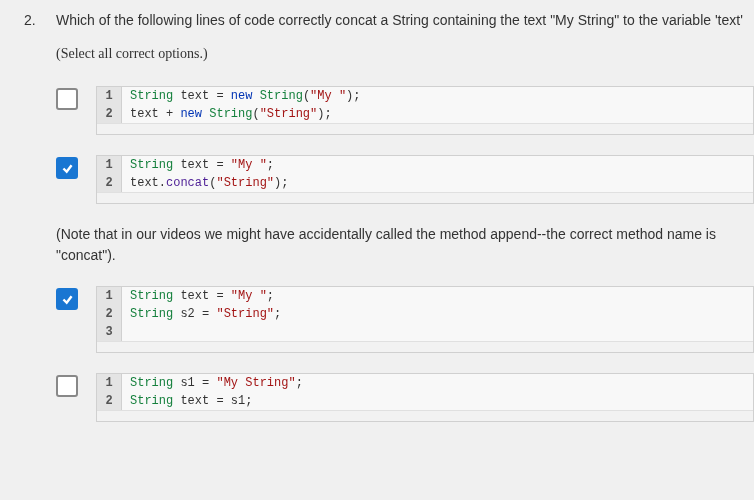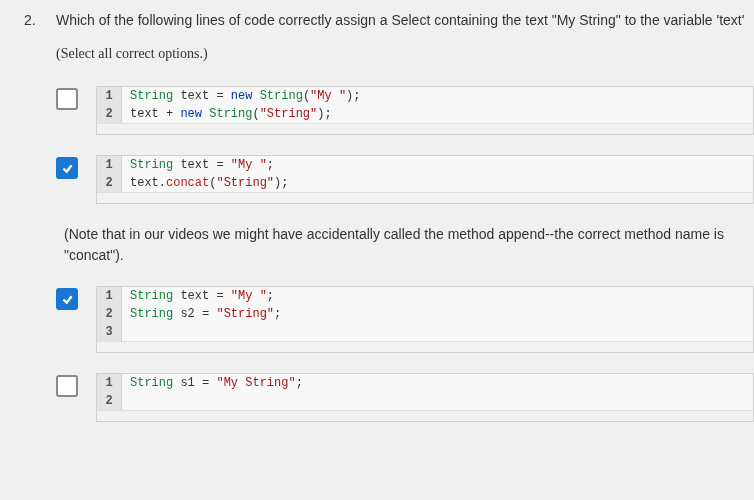--- a/index.html
+++ b/index.html
@@ -80,39 +80,39 @@
       font-weight: bold;
     }
     .code {
       padding: 2px 8px;
       white-space: pre;
     }
     .kw { color: #0033b3; font-weight: normal; }
     .cls { color: #15803d; }
     .str { color: #a31515; }
     .op { color: #333; }
-    .fn { color: #b91c1c; }
+    .fn { color: #4c1d95; }
     .note {
-      margin-left: 40px;
+      margin-left: 32px;
       margin-bottom: 20px;
       margin-top: 4px;
       line-height: 1.5;
     }
     .code-footer {
       height: 10px;
       background: #f2f2f2;
       border-top: 1px solid #e0e0e0;
     }
   </style>
 </head>
 <body>
 
 <div class="question-line">
   <span class="q-number">2.</span>
-  <span class="q-text">Which of the following lines of code correctly assign a Select containing the text "My String" to the variable 'text'</span>
+  <span class="q-text">Which of the following lines of code correctly concat a String containing the text "My String" to the variable 'text'</span>
 </div>
 
 <div class="instruction">(Select all correct options.)</div>
 
 <div id="options-container">
     <div class="option">
       <div class="checkbox"></div>
       <div class="code-block">
         <div class="code-line">
           <div class="ln">1</div>
@@ -167,17 +167,18 @@
     </div>
     <div class="option">
       <div class="checkbox"></div>
       <div class="code-block">
         <div class="code-line">
           <div class="ln">1</div>
           <div class="code"><span class="cls">String</span> s1 <span class="op">=</span> <span class="str">"My String"</span><span class="op">;</span></div>
         </div>
         <div class="code-line">
           <div class="ln">2</div>
+          <div class="code"><span class="cls">String</span> text <span class="op">=</span> s1<span class="op">;</span></div>
         </div>
         <div class="code-footer"></div>
       </div>
     </div>
   </div>
 
 </body></html>

